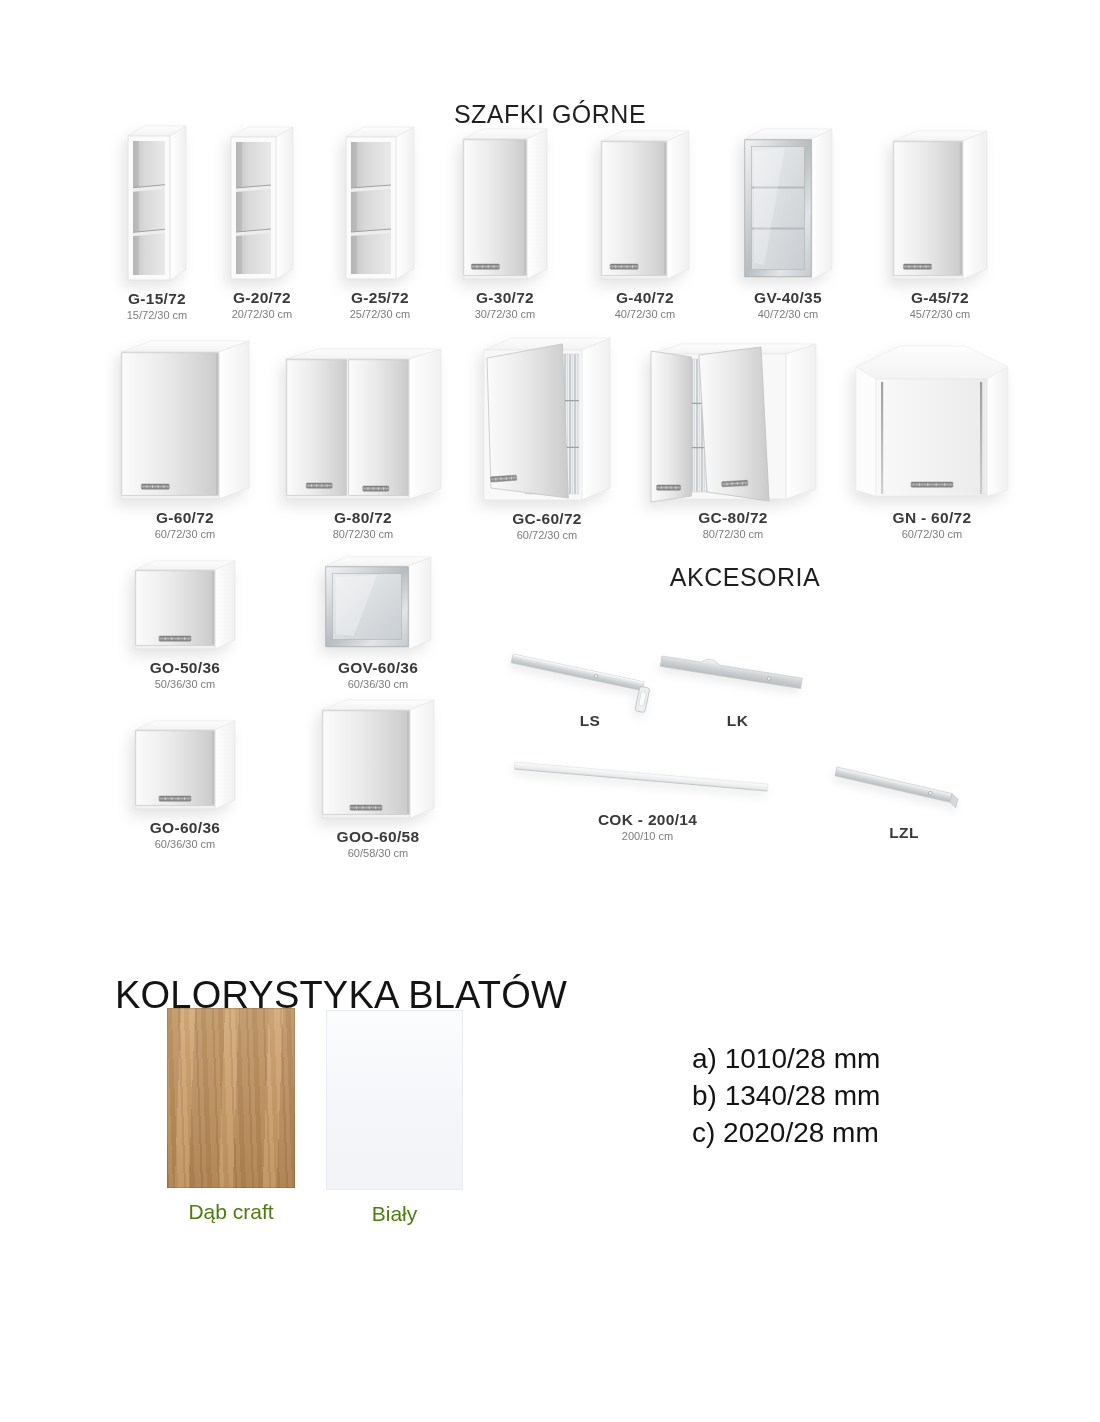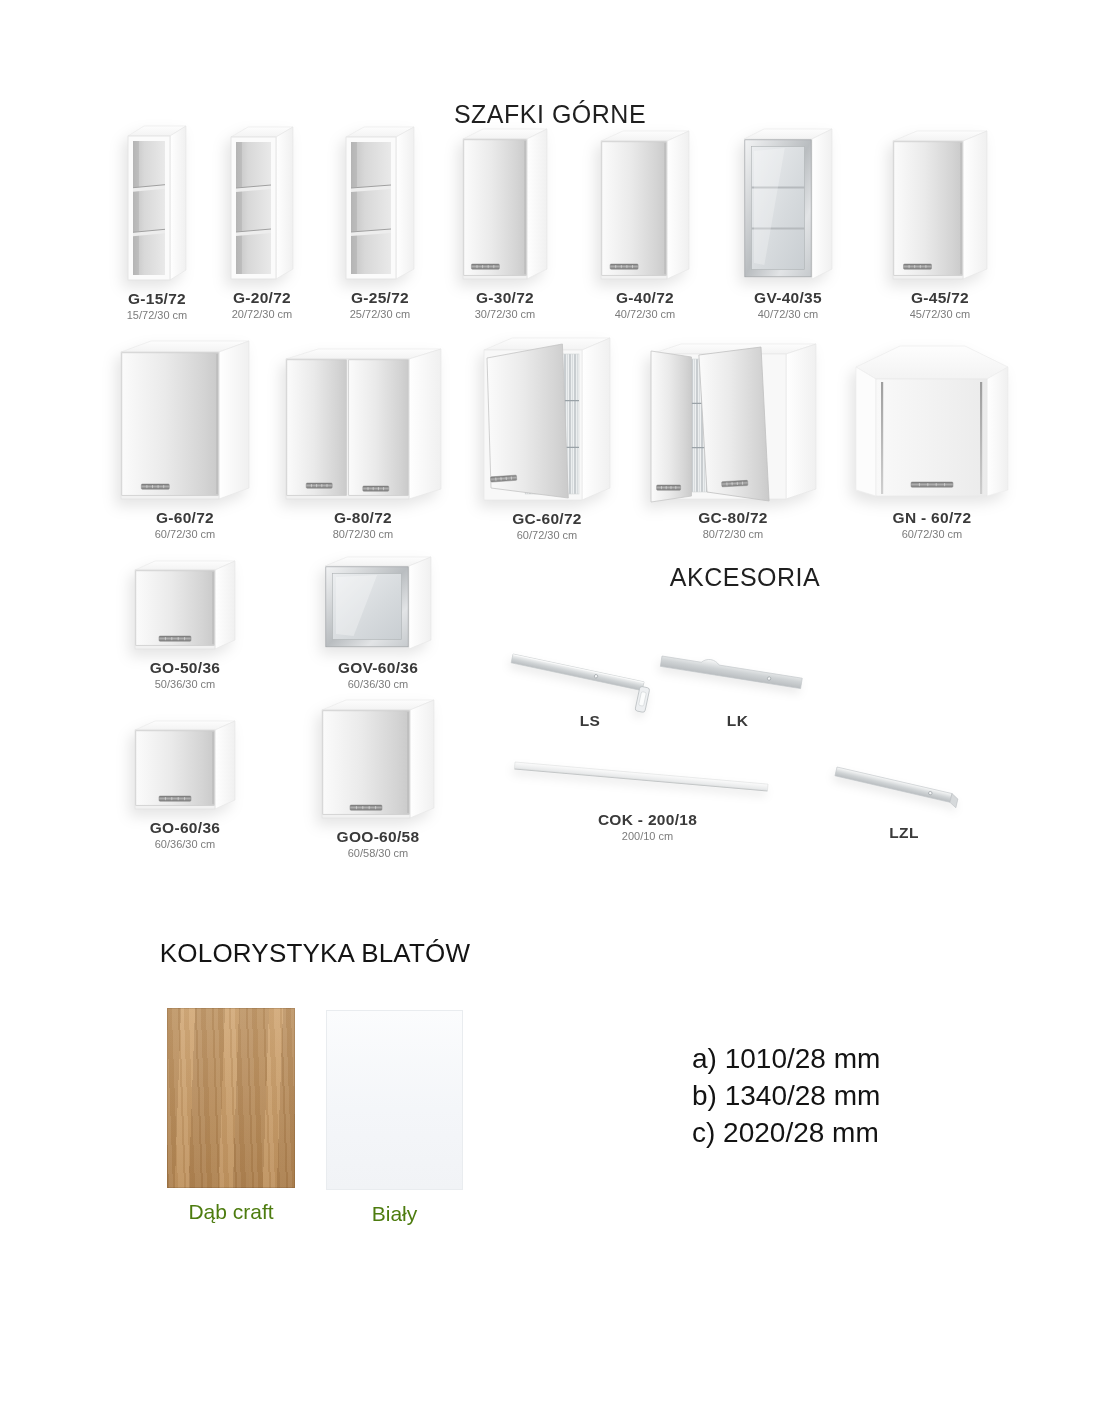--- a/index.html
+++ b/index.html
@@ -1,19 +1,19 @@
 <!DOCTYPE html>
 <html><head>
 <meta charset="utf-8">
 <style>
   html,body{margin:0;padding:0;background:#ffffff;}
   .canvas{position:relative;width:1100px;height:1422px;background:#ffffff;
     font-family:"Liberation Sans",sans-serif;overflow:hidden;}
   .sec-title{position:absolute;text-align:center;font-size:25px;color:#1f1f1f;letter-spacing:.5px;white-space:nowrap;}
-  .big-title{font-size:26px;color:#141414;letter-spacing:.2px;}
+  .big-title{font-size:38px;color:#141414;letter-spacing:.2px;margin-top:36px;}
   .product{position:absolute;display:flex;flex-direction:column;align-items:center;}
   .cab-wrap{flex:1;display:flex;align-items:flex-end;justify-content:center;width:100%;}
   .pname{font-weight:700;font-size:15.5px;color:#3a3a3a;margin-top:6px;letter-spacing:.3px;white-space:nowrap;}
   .pdims{font-size:11px;color:#7b7b7b;margin-top:1px;white-space:nowrap;}
   .cab svg{filter:drop-shadow(-5px 7px 7px rgba(0,0,0,0.10));overflow:visible;}
   .acc svg{filter:drop-shadow(-2px 5px 5px rgba(0,0,0,0.08));overflow:visible;}
   .dims-list{position:absolute;display:flex;flex-direction:column;}
   .dim-line{font-size:28px;color:#131313;line-height:37px;white-space:nowrap;}
   .swatch{position:absolute;display:flex;flex-direction:column;align-items:center;}
   .swatch-fill{width:100%;}
@@ -431,21 +431,21 @@
 
   <div class="product acc" style="left:505px;top:742px;width:285px;height:100px">
     <div class="cab-wrap">
         <span class="cab"><svg width="272" height="52" viewBox="0 0 272 52" style="overflow:visible">
             <g transform="translate(3,13) rotate(5)">
               <rect width="254" height="6.5" fill="url(#gstripL)" stroke="#d6d8d9" stroke-width="0.5"></rect>
               <line x1="0" y1="7" x2="254" y2="7" stroke="#c3c6c7" stroke-width="1"></line>
             </g>
           </svg></span>
       </div>
-    <div class="pname">COK - 200/18</div>
+    <div class="pname">COK - 200/14</div>
     <div class="pdims">200/10 cm</div>
   </div>
   <div class="product acc" style="left:830px;top:742px;width:148px;height:100px">
     <div class="cab-wrap">
         <span class="cab"><svg width="140" height="56" viewBox="0 0 140 56" style="overflow:visible">
             <g transform="translate(3,9) rotate(13)">
               <rect width="118" height="9" fill="url(#gstrip)" stroke="#c0c4c7" stroke-width="0.6"></rect>
               <polygon points="118,0 125,4 125,13 118,9" fill="#d6d9db" stroke="#b5b9bc" stroke-width="0.5"></polygon>
               <circle cx="96.8" cy="4.5" r="1.7" fill="#f4f5f6" stroke="#9ba1a5" stroke-width="0.7"></circle>
             </g>

